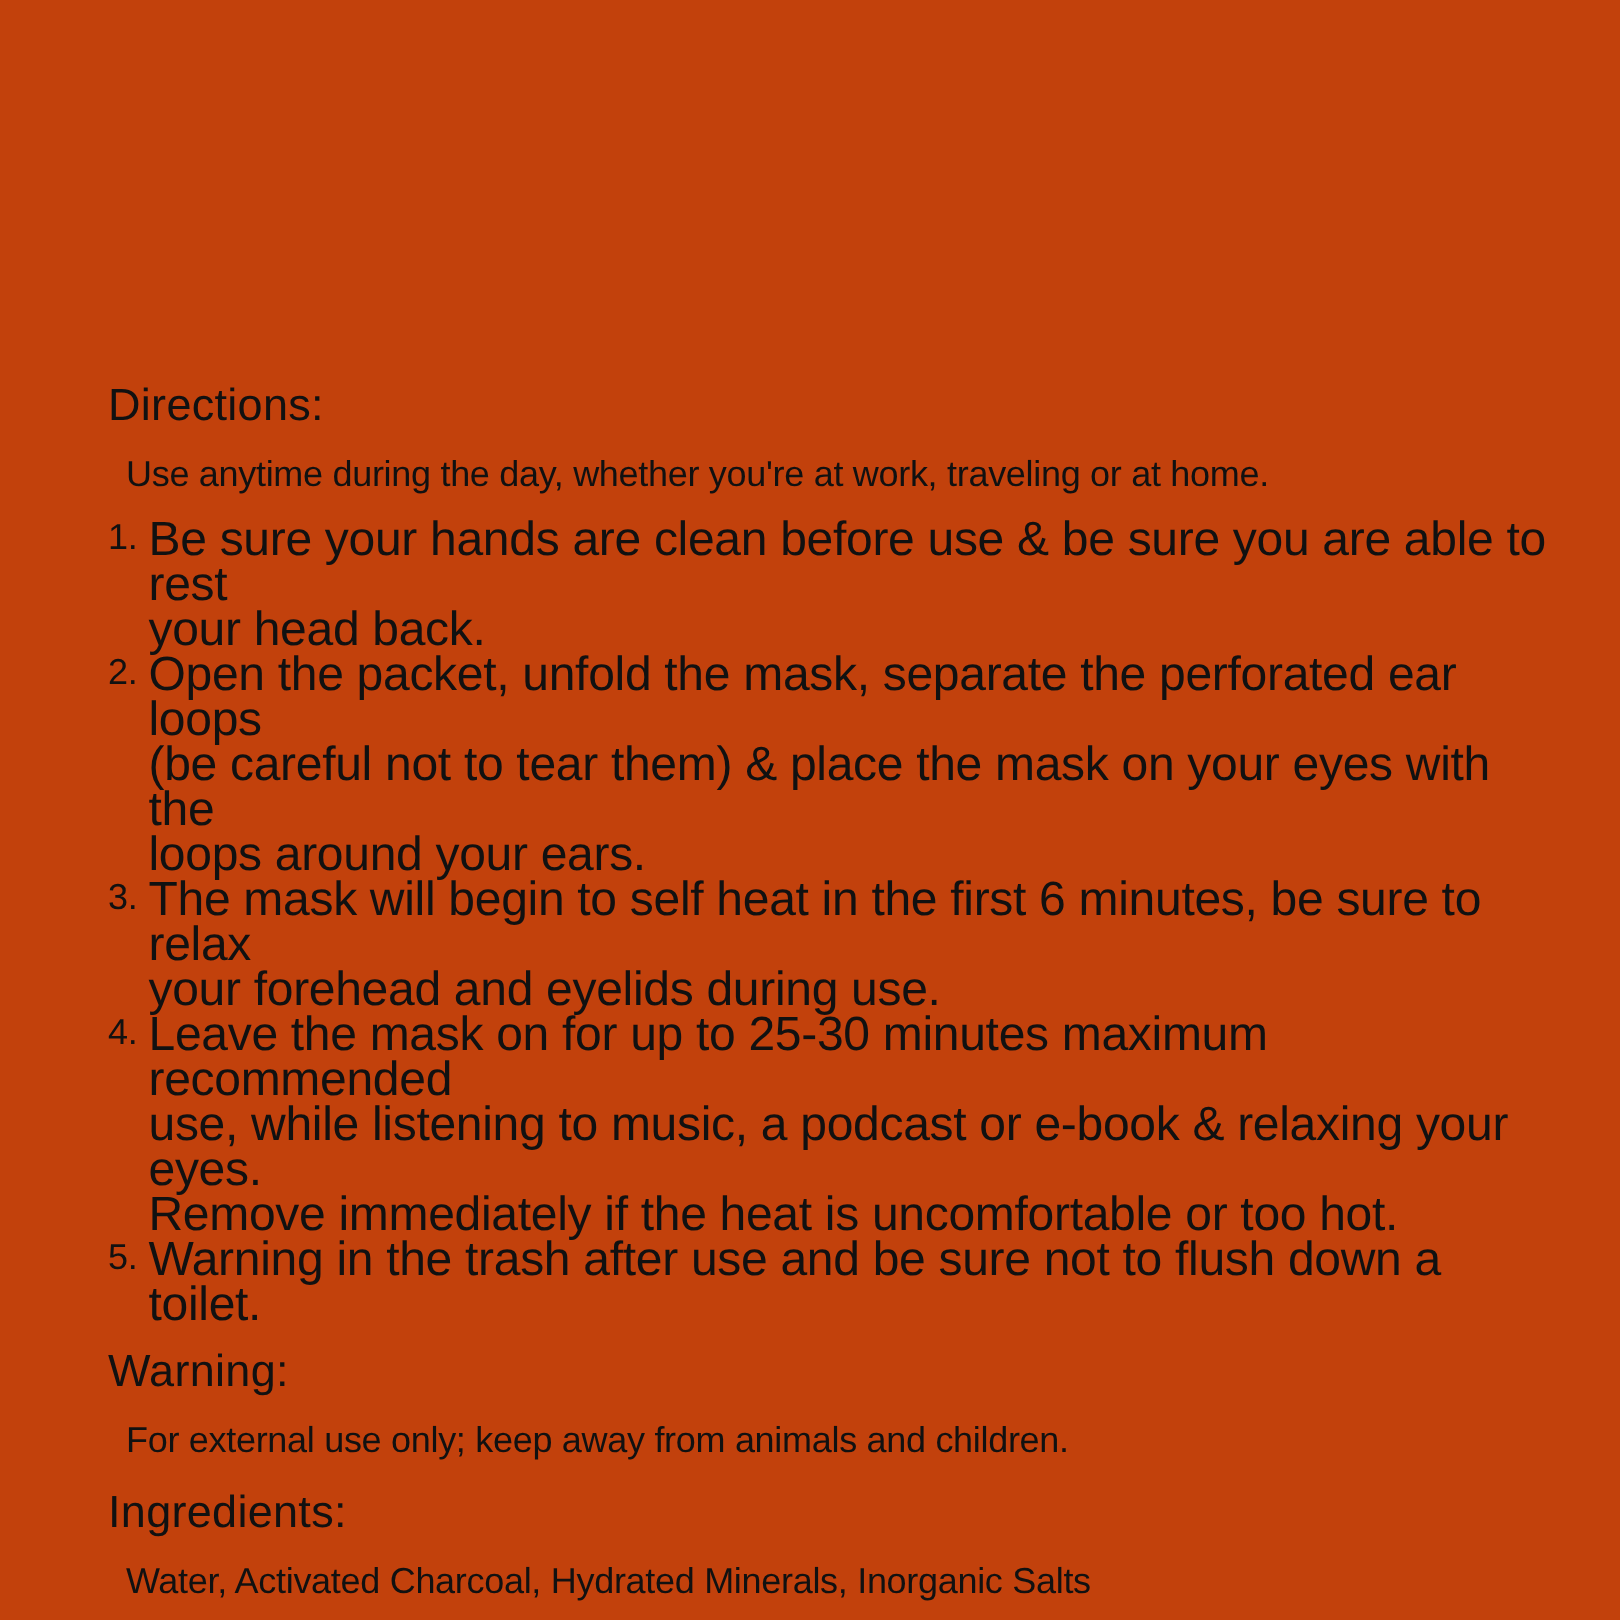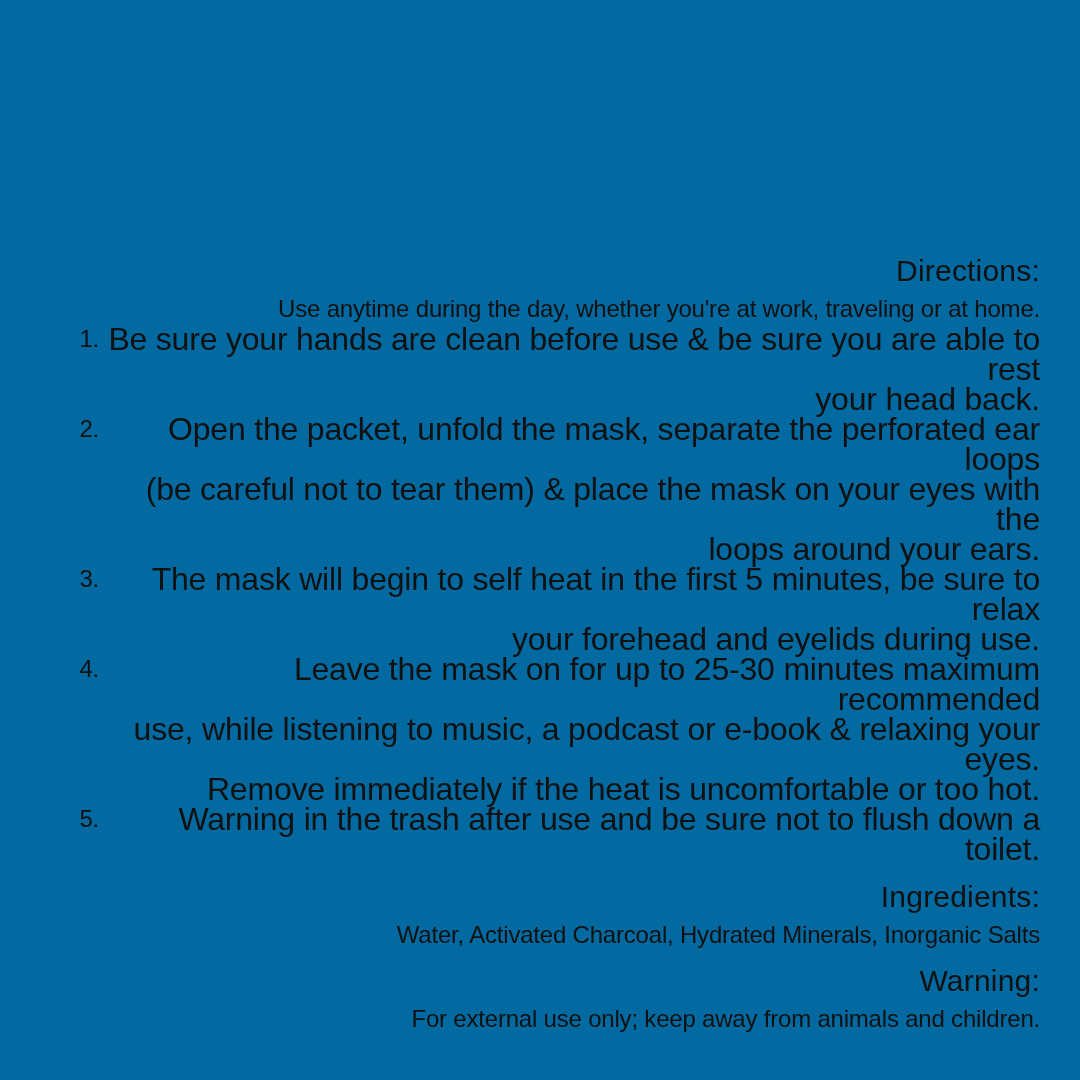--- a/index.html
+++ b/index.html
@@ -4,44 +4,43 @@
 <style>
   html, body {
     margin: 0;
     padding: 0;
     background: #ffffff;
   }
   .page {
     position: relative;
     width: 1080px;
     height: 1080px;
-    background: #0369a1;
+    background: #c2410c;
     overflow: hidden;
     font-family: "Liberation Sans", sans-serif;
     color: #111111;
-    text-align: right;
   }
   .content {
     position: absolute;
     left: 72px;
     top: 252px;
     width: 968px;
   }
   .section-heading {
     font-size: 30px;
     line-height: 38px;
     font-weight: 400;
     margin: 0 0 4px 0;
     letter-spacing: 0.2px;
   }
   .body-text {
     font-size: 24px;
     line-height: 30px;
     letter-spacing: -0.2px;
-    margin: 0;
+    margin: 12px;
     white-space: pre-line;
   }
   .steps {
     list-style: none;
     margin: 0;
     padding: 0;
   }
   .step {
     display: flex;
     align-items: flex-start;
@@ -81,40 +80,40 @@
 your head back.</span>
         </li>
         <li class="step">
           <span class="step-number">2.</span>
           <span class="step-text">Open the packet, unfold the mask, separate the perforated ear loops
 (be careful not to tear them) &amp; place the mask on your eyes with the
 loops around your ears.</span>
         </li>
         <li class="step">
           <span class="step-number">3.</span>
-          <span class="step-text">The mask will begin to self heat in the first 5 minutes, be sure to relax
+          <span class="step-text">The mask will begin to self heat in the first 6 minutes, be sure to relax
 your forehead and eyelids during use.</span>
         </li>
         <li class="step">
           <span class="step-number">4.</span>
           <span class="step-text">Leave the mask on for up to 25-30 minutes maximum recommended
 use, while listening to music, a podcast or e-book &amp; relaxing your eyes.
 Remove immediately if the heat is uncomfortable or too hot.</span>
         </li>
         <li class="step">
           <span class="step-number">5.</span>
           <span class="step-text">Warning in the trash after use and be sure not to flush down a toilet.</span>
         </li>
       </ol>
     </div>
 
+    <div class="section warning">
+      <h2 class="section-heading">Warning:</h2>
+      <p class="body-text">For external use only; keep away from animals and children.</p>
+    </div>
+
     <div class="section ingredients">
       <h2 class="section-heading">Ingredients:</h2>
       <p class="body-text">Water, Activated Charcoal, Hydrated Minerals, Inorganic Salts</p>
-    </div>
-
-    <div class="section warning">
-      <h2 class="section-heading">Warning:</h2>
-      <p class="body-text">For external use only; keep away from animals and children.</p>
     </div>
 
   </div>
 </div>
 
 </body></html>

